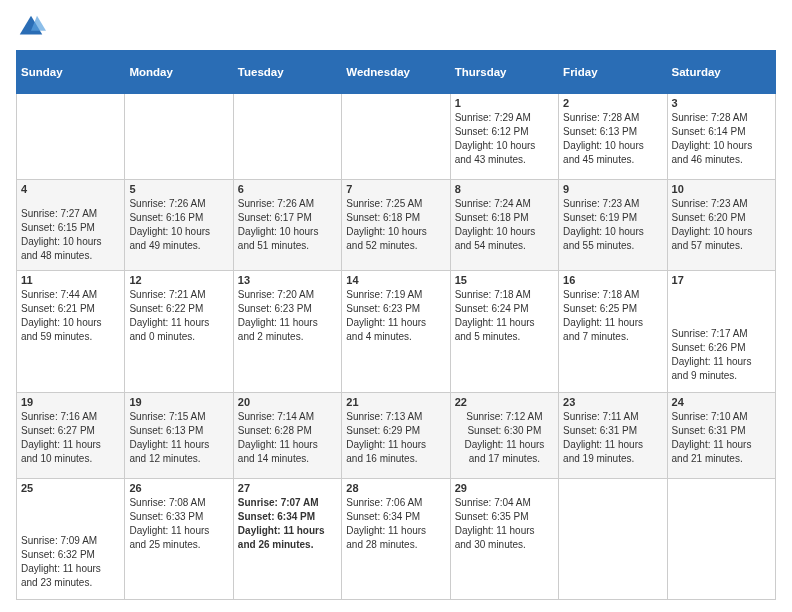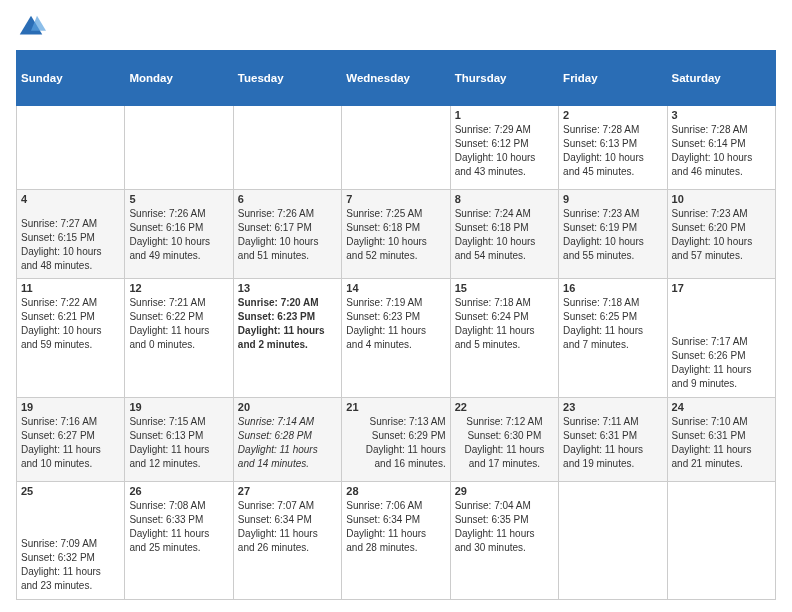--- a/index.html
+++ b/index.html
@@ -63,21 +63,21 @@
       flex: 1;
       border-collapse: collapse;
       width: 100%;
       table-layout: fixed;
     }
     .calendar th {
       background: #2a6db5;
       color: #fff;
       font-size: 11.5px;
       font-weight: bold;
-      padding: 21px 4px;
+      padding: 15px 4px;
       border: 1px solid #2a6db5;
       text-align: left;
     }
     .calendar td {
       border: 1px solid #ccc;
       vertical-align: top;
       padding: 3px 4px;
       font-size: 9.5px;
       color: #333;
       height: 82px;
@@ -208,35 +208,35 @@
             <span class="day-num">10</span>
             <div class="day-info" style="white-space: pre-line;">Sunrise: 7:23 AM
 Sunset: 6:20 PM
 Daylight: 10 hours
 and 57 minutes.</div>
           </td>
         </tr>
         <tr>
           <td>
             <span class="day-num">11</span>
-            <div class="day-info" style="white-space: pre-line;">Sunrise: 7:22 AM
+            <div class="day-info" style="white-space: pre-line;">Sunrise: 7:44 AM
 Sunset: 6:21 PM
 Daylight: 10 hours
 and 59 minutes.</div>
           </td>
           <td>
             <span class="day-num">12</span>
             <div class="day-info" style="white-space: pre-line;">Sunrise: 7:21 AM
 Sunset: 6:22 PM
 Daylight: 11 hours
 and 0 minutes.</div>
           </td>
           <td>
             <span class="day-num">13</span>
-            <div class="day-info" style="white-space: pre-line; font-weight: bold;">Sunrise: 7:20 AM
+            <div class="day-info" style="white-space: pre-line;">Sunrise: 7:20 AM
 Sunset: 6:23 PM
 Daylight: 11 hours
 and 2 minutes.</div>
           </td>
           <td>
             <span class="day-num">14</span>
             <div class="day-info" style="white-space: pre-line;">Sunrise: 7:19 AM
 Sunset: 6:23 PM
 Daylight: 11 hours
 and 4 minutes.</div>
@@ -273,28 +273,28 @@
           </td>
           <td>
             <span class="day-num">19</span>
             <div class="day-info" style="white-space: pre-line;">Sunrise: 7:15 AM
 Sunset: 6:13 PM
 Daylight: 11 hours
 and 12 minutes.</div>
           </td>
           <td>
             <span class="day-num">20</span>
-            <div class="day-info" style="white-space: pre-line; font-style: italic;">Sunrise: 7:14 AM
+            <div class="day-info" style="white-space: pre-line;">Sunrise: 7:14 AM
 Sunset: 6:28 PM
 Daylight: 11 hours
 and 14 minutes.</div>
           </td>
           <td>
             <span class="day-num">21</span>
-            <div class="day-info" style="white-space: pre-line; text-align: right;">Sunrise: 7:13 AM
+            <div class="day-info" style="white-space: pre-line;">Sunrise: 7:13 AM
 Sunset: 6:29 PM
 Daylight: 11 hours
 and 16 minutes.</div>
           </td>
           <td>
             <span class="day-num">22</span>
             <div class="day-info" style="white-space: pre-line; text-align: center;">Sunrise: 7:12 AM
 Sunset: 6:30 PM
 Daylight: 11 hours
 and 17 minutes.</div>
@@ -324,21 +324,21 @@
           </td>
           <td>
             <span class="day-num">26</span>
             <div class="day-info" style="white-space: pre-line;">Sunrise: 7:08 AM
 Sunset: 6:33 PM
 Daylight: 11 hours
 and 25 minutes.</div>
           </td>
           <td>
             <span class="day-num">27</span>
-            <div class="day-info" style="white-space: pre-line;">Sunrise: 7:07 AM
+            <div class="day-info" style="white-space: pre-line; font-weight: bold;">Sunrise: 7:07 AM
 Sunset: 6:34 PM
 Daylight: 11 hours
 and 26 minutes.</div>
           </td>
           <td>
             <span class="day-num">28</span>
             <div class="day-info" style="white-space: pre-line;">Sunrise: 7:06 AM
 Sunset: 6:34 PM
 Daylight: 11 hours
 and 28 minutes.</div>

